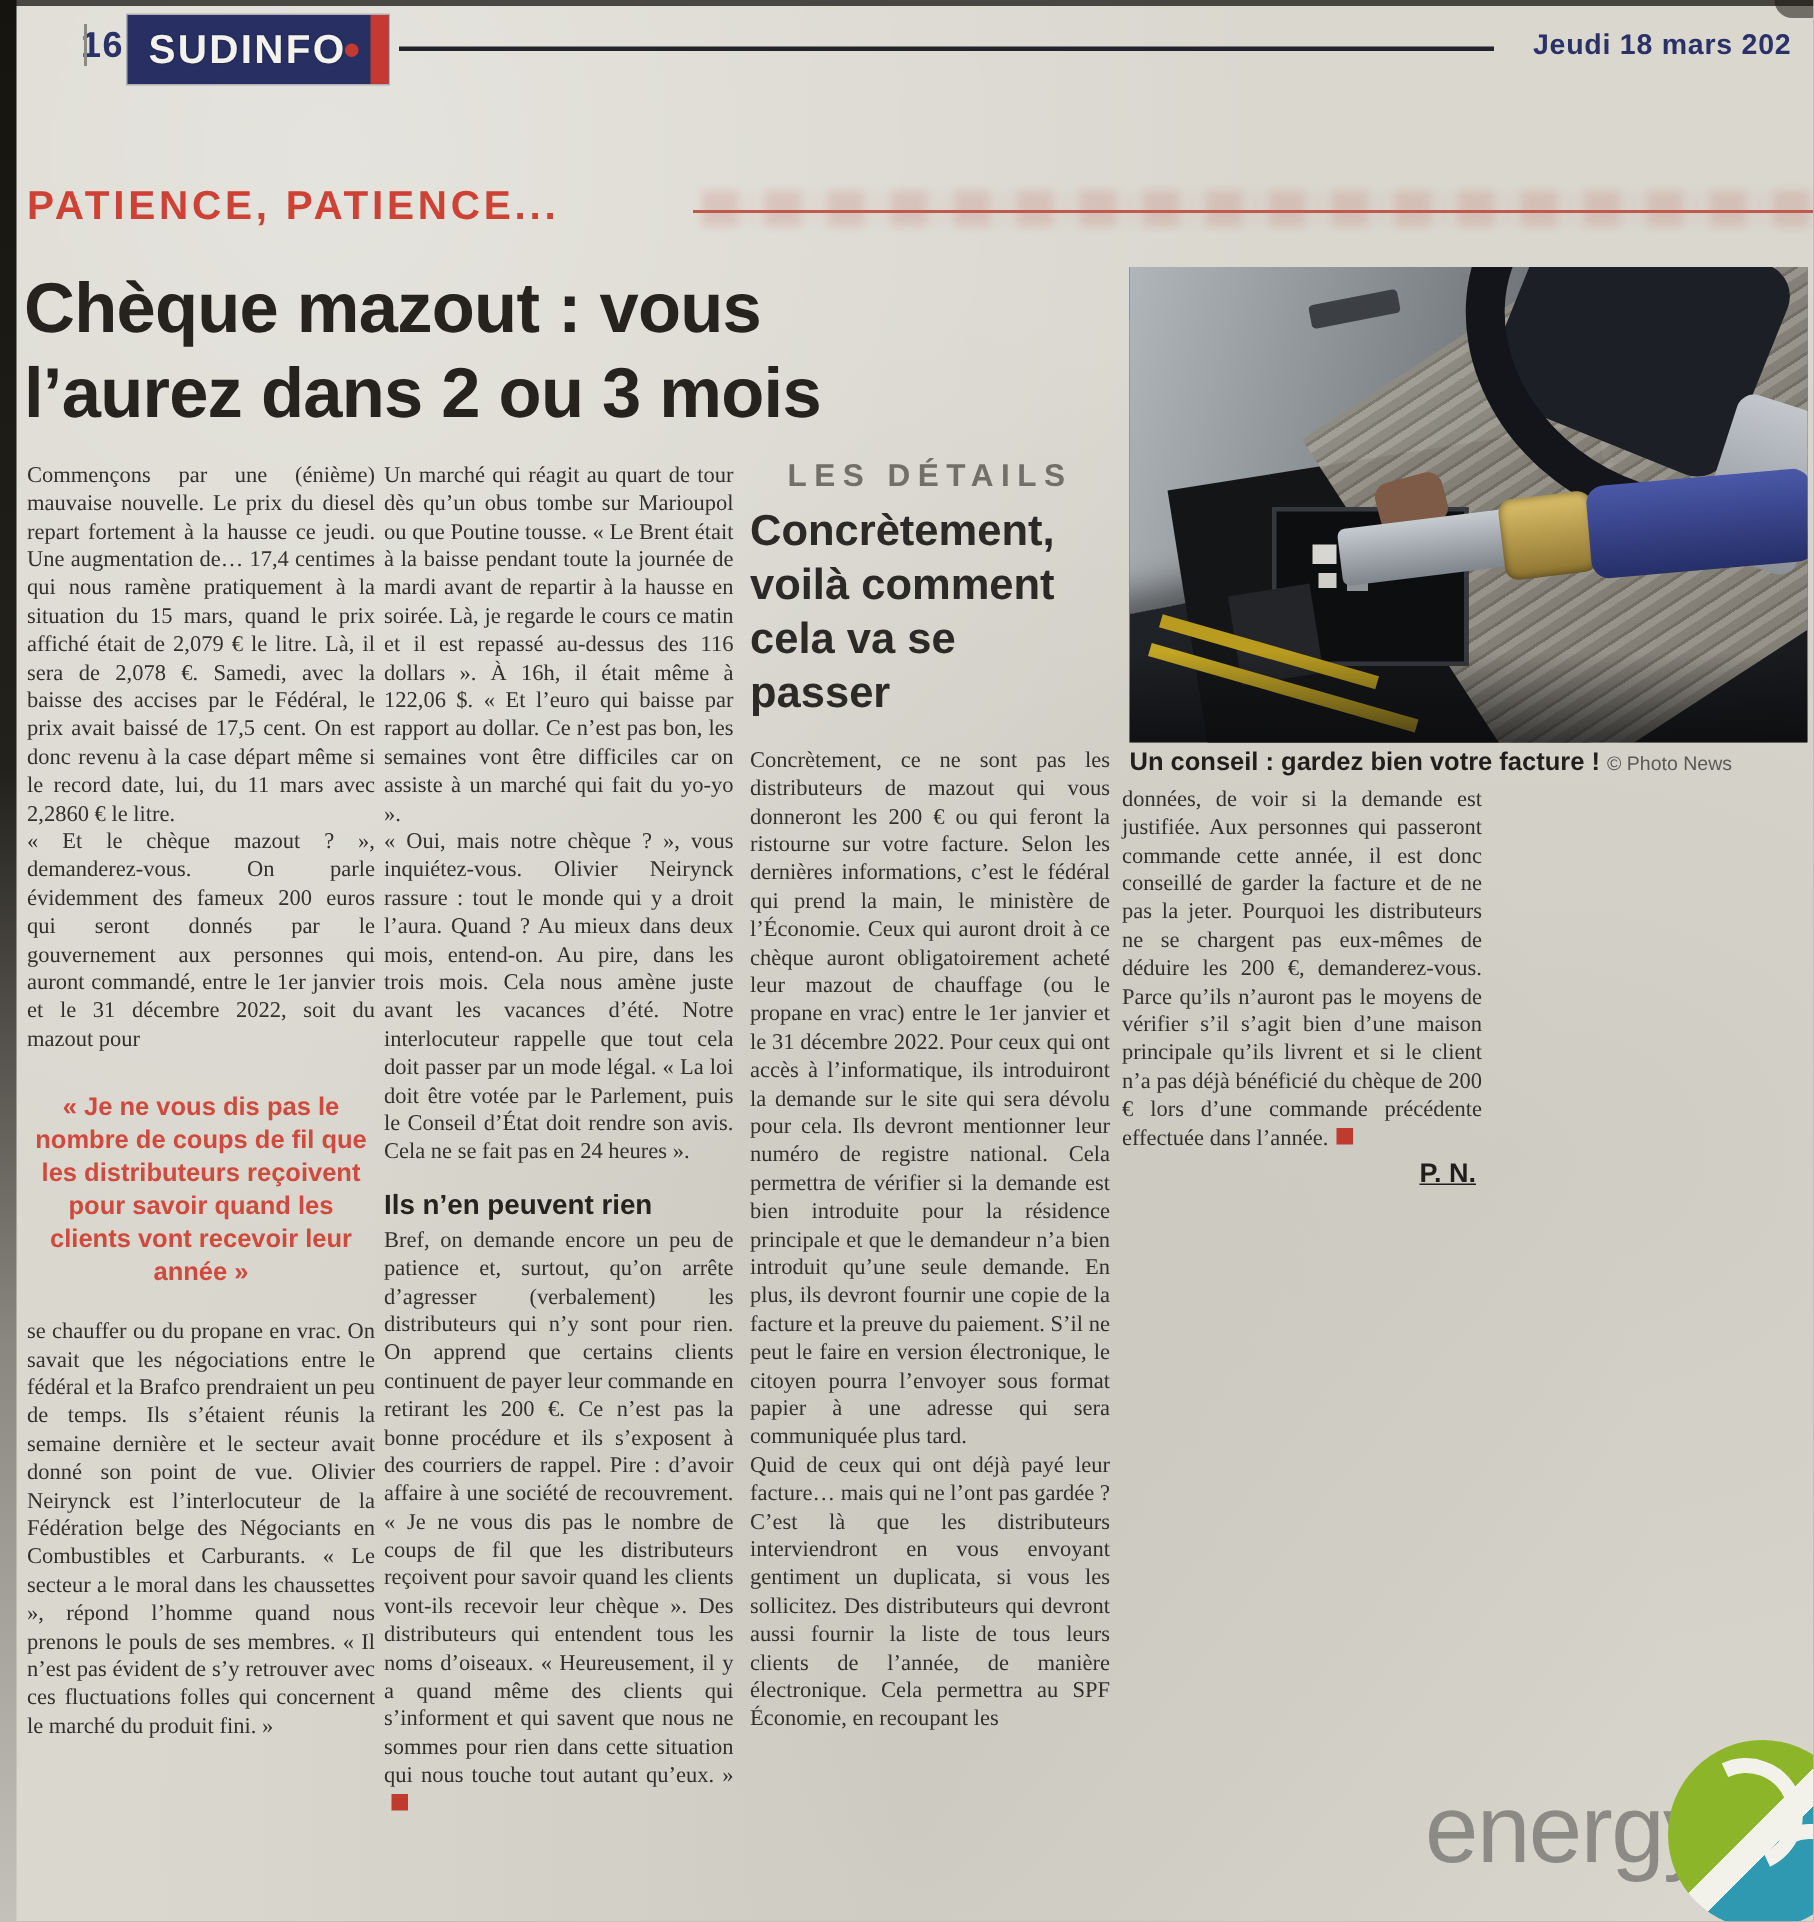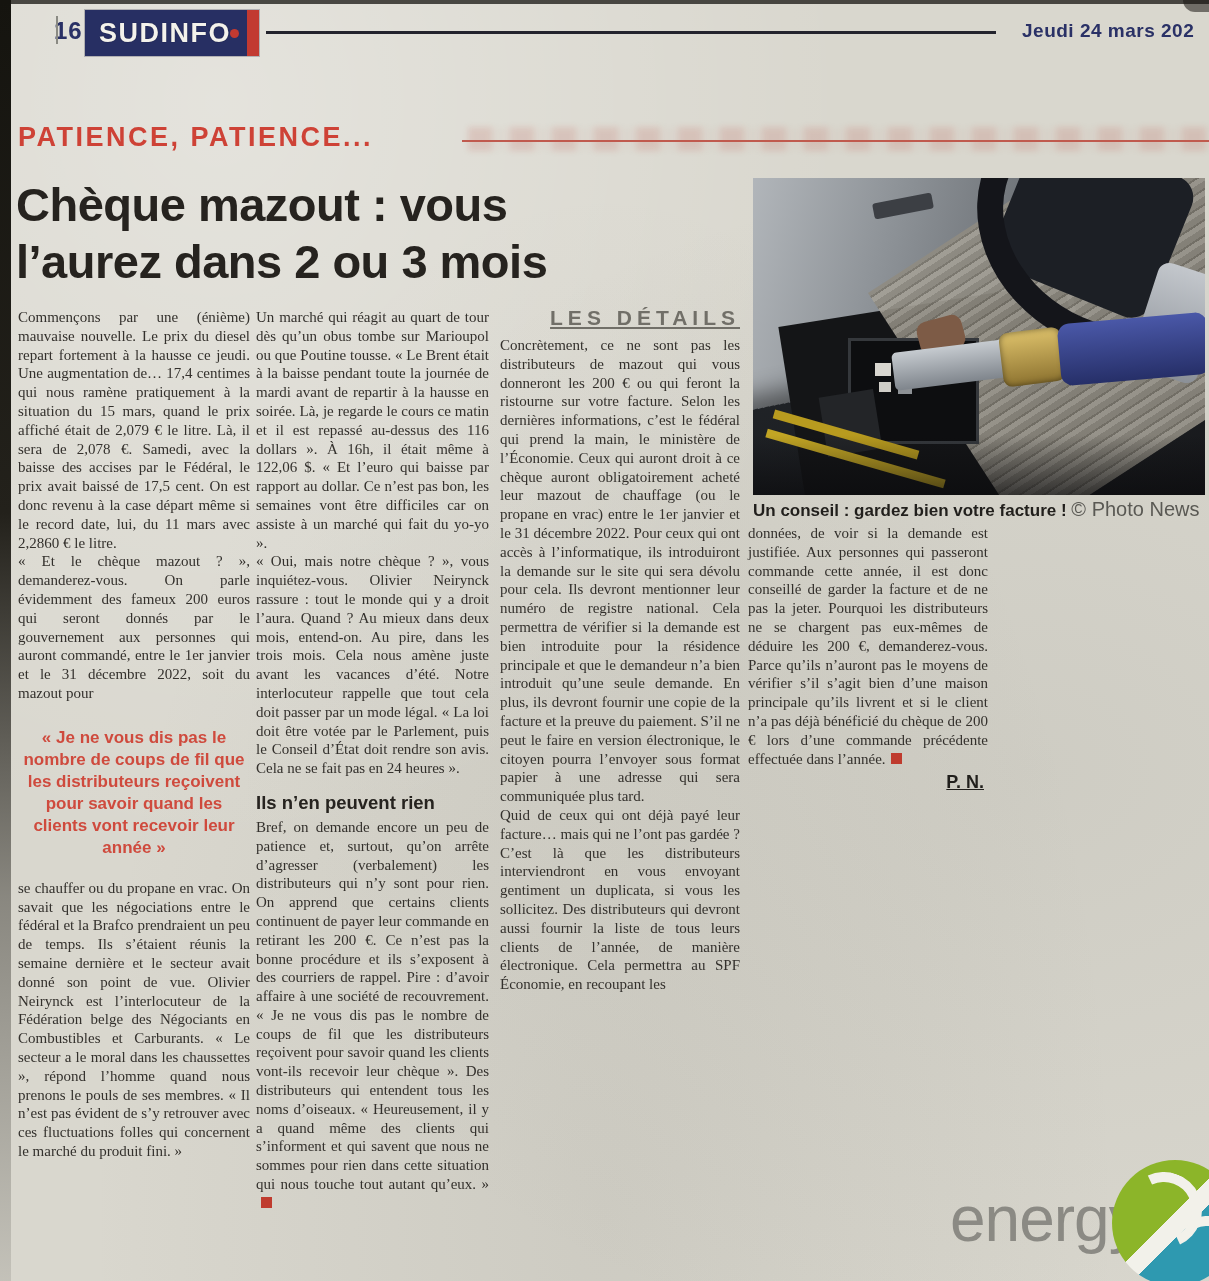--- a/index.html
+++ b/index.html
@@ -42,21 +42,21 @@
   
   .col{position:absolute;text-align:justify;font-size:15px;line-height:18.8px;}
   .col p{margin:0;}
   .col1{left:18px;top:308px;width:232px;}
   .col2{left:256px;top:308px;width:233px;}
   .col3{left:500px;top:306px;width:240px;}
   .col4{left:748px;top:524px;width:240px;}
   .lead{font:700 17.5px/21.5px "Liberation Sans",sans-serif;color:#26231f;text-align:left;margin:0 0 16px 0 !important;}
   .pullquote{font:700 17px/22px "Liberation Sans",sans-serif;color:#cf4a3d;text-align:center;margin:24px 2px 20px 2px !important;}
   .subhead{font:700 18.5px "Liberation Sans",sans-serif;color:#26231f;text-align:left;margin:14px 0 4px 0 !important;}
-  .details-kicker{font:600 21px "Liberation Sans",sans-serif;color:#716f68;letter-spacing:5px;text-align:right;margin:0 0 6px 0 !important;text-decoration:underline;}
+  .details-kicker{font:600 21px "Liberation Sans",sans-serif;color:#716f68;letter-spacing:5px;text-align:center;margin:0 0 6px 0 !important;}
   .details-title{font:700 29px/36px "Liberation Sans",sans-serif;color:#2c2a26;text-align:left;width:212px;margin:4px 0 18px 0 !important;}
   .sq{display:inline-block;width:11px;height:11px;background:#bf3b2e;margin-left:5px;}
   .byline{text-align:right;font:700 18px "Liberation Sans",sans-serif;color:#211f1c;margin-top:4px !important;padding-right:4px;text-decoration:underline;}
 
   
   .photo{position:absolute;left:753px;top:178px;width:452px;height:317px;overflow:hidden;background:linear-gradient(160deg,#2c2f34 0%,#202327 45%,#17181b 100%);}
   .photo div{position:absolute;}
   .ph-bluecorner{left:-8px;top:-6px;width:90px;height:34px;background:#3d68a5;transform:rotate(-10deg);}
   .ph-lid{left:-50px;top:-36px;width:360px;height:240px;background:linear-gradient(115deg,#c2c6ca 0%,#8d9297 50%,#5a5e63 100%);transform:rotate(-11deg);box-shadow:inset 0 -14px 22px rgba(0,0,0,0.45);}
   .ph-lid-hinge{left:120px;top:20px;width:60px;height:16px;background:#3c3f44;transform:rotate(-11deg);border-radius:3px;}
@@ -74,21 +74,21 @@
   .ph-shadowfloor{left:0;bottom:0;width:100%;height:60px;background:linear-gradient(to top,rgba(10,10,12,0.65),transparent);}
   .ph-arm{left:255px;top:-30px;width:170px;height:150px;background:#1c1f25;transform:rotate(22deg);border-radius:22px;}
   .ph-hose{right:-60px;top:-80px;width:240px;height:200px;border:26px solid transparent;border-bottom-color:#14151a;border-left-color:#14151a;border-radius:50%;transform:rotate(28deg);}
   .ph-wrap{left:390px;top:90px;width:70px;height:110px;background:linear-gradient(#c3c7cc,#8b9097);transform:rotate(18deg);border-radius:12px;}
   .ph-barrel{left:140px;top:168px;width:115px;height:38px;background:linear-gradient(#c6cbd0,#7f858c);transform:rotate(-7deg);border-radius:5px;}
   .ph-brass{left:248px;top:152px;width:62px;height:54px;background:linear-gradient(#dcc06a,#8d7330);transform:rotate(-7deg);border-radius:9px;box-shadow:inset 0 0 6px rgba(0,0,0,0.5);}
   .ph-handleblue{left:306px;top:140px;width:150px;height:62px;background:linear-gradient(#4a58a8,#262f68);transform:rotate(-5deg);border-radius:12px;}
   .ph-yellow1{left:18px;top:252px;width:150px;height:9px;background:#b89b1f;transform:rotate(16deg);}
   .ph-yellow2{left:10px;top:276px;width:185px;height:9px;background:#c2a524;transform:rotate(16deg);}
   .caption{position:absolute;left:753px;top:498px;width:454px;font:700 17px "Liberation Sans",sans-serif;color:#211f1c;}
-  .caption .credit{font-weight:400;color:#5a5954;font-size:20px;}
+  .caption .credit{font-weight:400;color:#5a5954;font-size:13px;}
 
   
   .easylogo{position:absolute;left:746px;top:1168px;width:463px;height:113px;}
   .easy-text{position:absolute;left:0;top:14px;font:800 66px "Liberation Sans",sans-serif;color:#3e3c37;letter-spacing:-2px;}
   .energy-text{position:absolute;left:204px;top:14px;font:400 64px "Liberation Sans",sans-serif;color:#8b8a84;letter-spacing:-1px;}
   .easy-circle{position:absolute;left:366px;top:-8px;width:126px;height:126px;border-radius:50%;overflow:hidden;
     background:linear-gradient(135deg,#8cb529 0 46%,#f2f1ea 46% 56%,#2e99b0 56% 100%);}
   .easy-arc-green{position:absolute;left:14px;top:12px;width:56px;height:56px;border-radius:50%;
     border:10px solid #f2f1ea;border-top-color:transparent;border-right-color:transparent;transform:rotate(200deg);}
   .easy-arc-teal{position:absolute;left:58px;top:56px;width:54px;height:54px;border-radius:50%;
@@ -104,21 +104,21 @@
   <div class="edge-corner"></div>
 
   <div class="pagenum">16</div>
   <div class="pagenum-divider"></div>
   <div class="brandbox">
     <span class="brand-label">SUDINFO</span>
     <span class="brand-dot"></span>
     <span class="brand-redstrip"></span>
   </div>
   <div class="header-rule"></div>
-  <div class="date">Jeudi 24 mars 202</div>
+  <div class="date">Jeudi 18 mars 202</div>
 
   <h2 class="kicker">PATIENCE, PATIENCE...</h2>
   <div class="kicker-bleed"></div>
   <div class="kicker-rule"></div>
 
   <h1 class="headline">Chèque mazout : vous l’aurez dans 2 ou 3 mois</h1>
 
   <div class="photo">
     <div class="ph-bluecorner"></div>
     <div class="ph-lid"></div>
@@ -157,20 +157,21 @@
 
   <div class="col col2">
     <p>Un marché qui réagit au quart de tour dès qu’un obus tombe sur Marioupol ou que Poutine tousse. « Le Brent était à la baisse pendant toute la journée de mardi avant de repartir à la hausse en soirée. Là, je regarde le cours ce matin et il est repassé au-dessus des 116 dollars ». À 16h, il était même à 122,06 $. « Et l’euro qui baisse par rapport au dollar. Ce n’est pas bon, les semaines vont être difficiles car on assiste à un marché qui fait du yo-yo ».</p>
     <p>« Oui, mais notre chèque ? », vous inquiétez-vous. Olivier Neirynck rassure : tout le monde qui y a droit l’aura. Quand ? Au mieux dans deux mois, entend-on. Au pire, dans les trois mois. Cela nous amène juste avant les vacances d’été. Notre interlocuteur rappelle que tout cela doit passer par un mode légal. « La loi doit être votée par le Parlement, puis le Conseil d’État doit rendre son avis. Cela ne se fait pas en 24 heures ».</p>
     <p class="subhead">Ils n’en peuvent rien</p>
     <p><span>Bref, on demande encore un peu de patience et, surtout, qu’on arrête d’agresser (verbalement) les distributeurs qui n’y sont pour rien. On apprend que certains clients continuent de payer leur commande en retirant les 200 €. Ce n’est pas la bonne procédure et ils s’exposent à des courriers de rappel. Pire : d’avoir affaire à une société de recouvrement. « Je ne vous dis pas le nombre de coups de fil que les distributeurs reçoivent pour savoir quand les clients vont-ils recevoir leur chèque ». Des distributeurs qui entendent tous les noms d’oiseaux. « Heureusement, il y a quand même des clients qui s’informent et qui savent que nous ne sommes pour rien dans cette situation qui nous touche tout autant qu’eux. »</span><span class="sq"></span></p>
   </div>
 
   <div class="col col3">
     <p class="details-kicker">LES DÉTAILS</p>
+    <p class="details-title">Concrètement, voilà comment cela va se passer</p>
     <p>Concrètement, ce ne sont pas les distributeurs de mazout qui vous donneront les 200 € ou qui feront la ristourne sur votre facture. Selon les dernières informations, c’est le fédéral qui prend la main, le ministère de l’Économie. Ceux qui auront droit à ce chèque auront obligatoirement acheté leur mazout de chauffage (ou le propane en vrac) entre le 1er janvier et le 31 décembre 2022. Pour ceux qui ont accès à l’informatique, ils introduiront la demande sur le site qui sera dévolu pour cela. Ils devront mentionner leur numéro de registre national. Cela permettra de vérifier si la demande est bien introduite pour la résidence principale et que le demandeur n’a bien introduit qu’une seule demande. En plus, ils devront fournir une copie de la facture et la preuve du paiement. S’il ne peut le faire en version électronique, le citoyen pourra l’envoyer sous format papier à une adresse qui sera communiquée plus tard.</p>
     <p>Quid de ceux qui ont déjà payé leur facture… mais qui ne l’ont pas gardée ? C’est là que les distributeurs interviendront en vous envoyant gentiment un duplicata, si vous les sollicitez. Des distributeurs qui devront aussi fournir la liste de tous leurs clients de l’année, de manière électronique. Cela permettra au SPF Économie, en recoupant les</p>
   </div>
 
   <div class="col col4">
     <p><span>données, de voir si la demande est justifiée. Aux personnes qui passeront commande cette année, il est donc conseillé de garder la facture et de ne pas la jeter. Pourquoi les distributeurs ne se chargent pas eux-mêmes de déduire les 200 €, demanderez-vous. Parce qu’ils n’auront pas le moyens de vérifier s’il s’agit bien d’une maison principale qu’ils livrent et si le client n’a pas déjà bénéficié du chèque de 200 € lors d’une commande précédente effectuée dans l’année.</span><span class="sq"></span></p>
     <p class="byline">P. N.</p>
   </div>
 
   <div class="easylogo">

